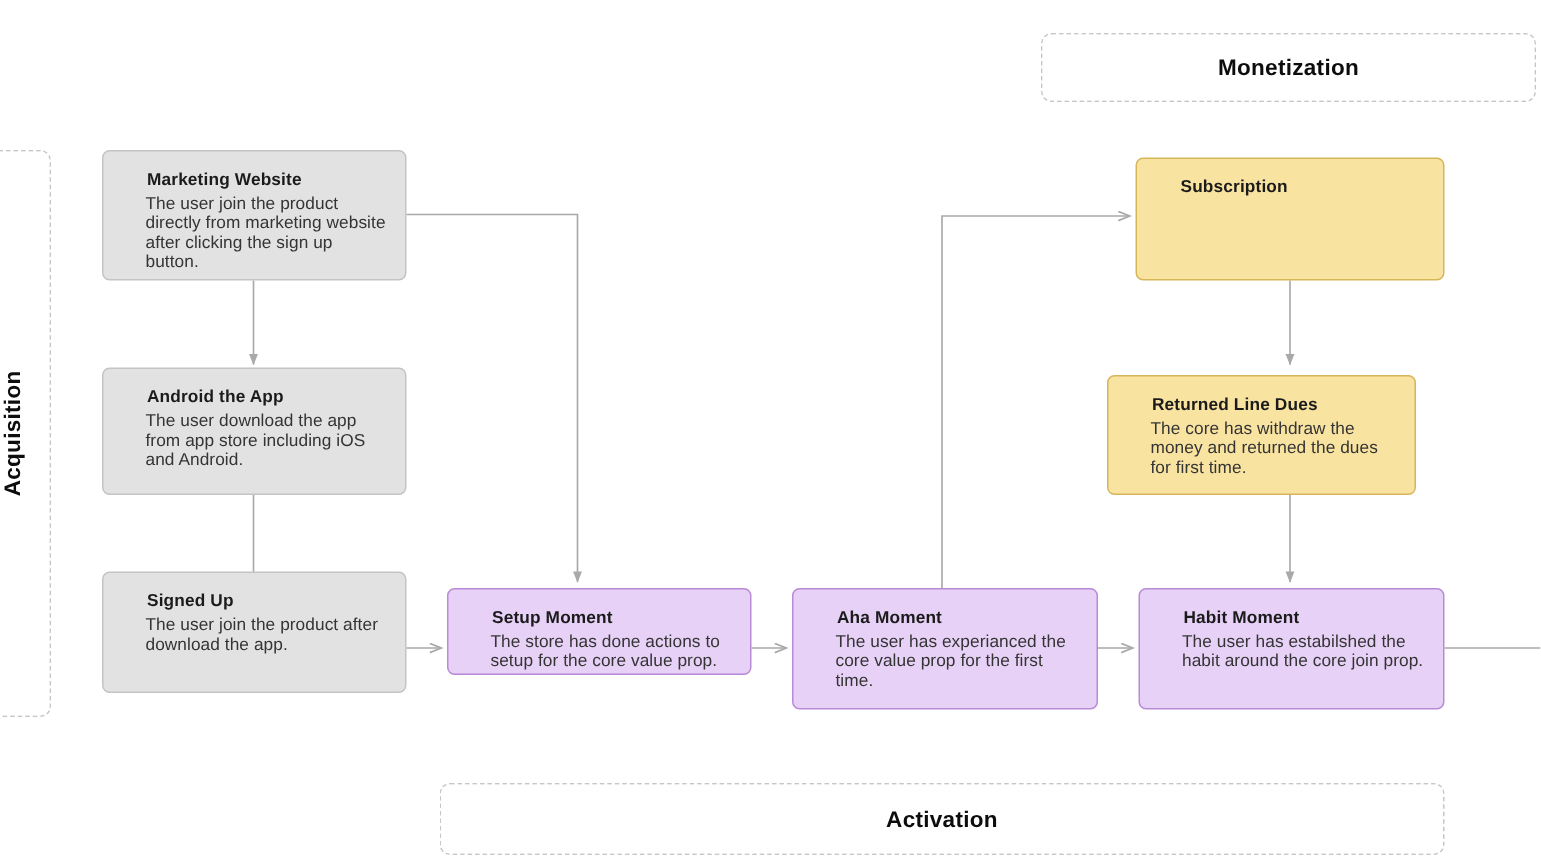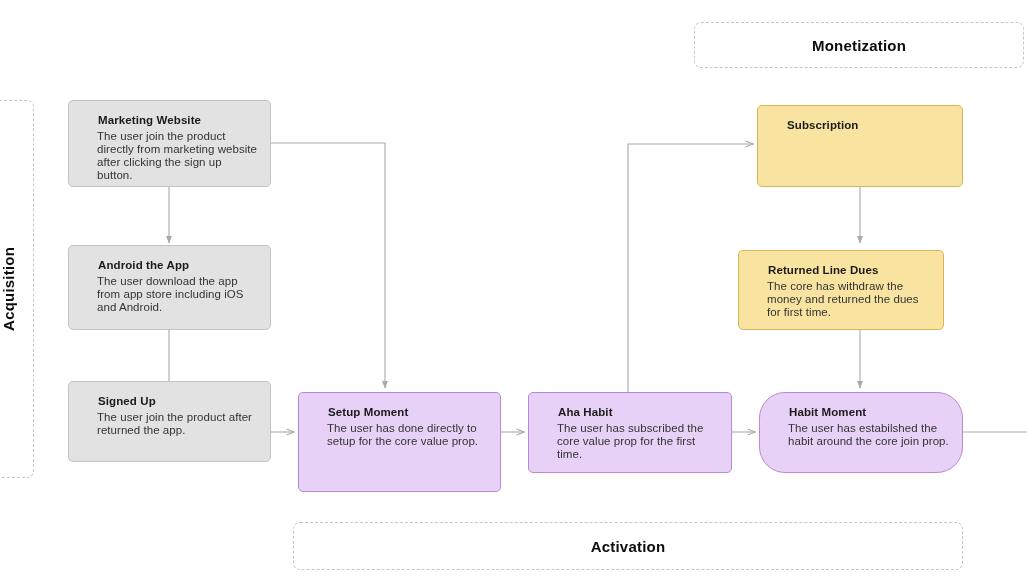--- a/index.html
+++ b/index.html
@@ -127,34 +127,34 @@
     <p class="desc">The user join the product directly from marketing website after clicking the sign up button.</p>
   </div>
 
   <div class="node gray" style="left:68px; top:245px; width:203px; height:85px;">
     <p class="title">Android the App</p>
     <p class="desc">The user download the app from app store including iOS and Android.</p>
   </div>
 
   <div class="node gray" style="left:68px; top:381px; width:203px; height:81px;">
     <p class="title">Signed Up</p>
-    <p class="desc">The user join the product after returned the app.</p>
+    <p class="desc">The user join the product after download the app.</p>
   </div>
 
-  <div class="node purple" style="left:298px; top:392px; width:203px; height:100px;">
+  <div class="node purple" style="left:298px; top:392px; width:203px; height:58px;">
     <p class="title">Setup Moment</p>
-    <p class="desc">The user has done directly to setup for the core value prop.</p>
+    <p class="desc">The store has done actions to setup for the core value prop.</p>
   </div>
 
   <div class="node purple" style="left:528px; top:392px; width:204px; height:81px;">
-    <p class="title">Aha Habit</p>
-    <p class="desc">The user has subscribed the core value prop for the first time.</p>
+    <p class="title">Aha Moment</p>
+    <p class="desc">The user has experianced the core value prop for the first time.</p>
   </div>
 
-  <div class="node purple" style="left:759px; top:392px; width:204px; height:81px;border-radius:26px;">
+  <div class="node purple" style="left:759px; top:392px; width:204px; height:81px;">
     <p class="title">Habit Moment</p>
     <p class="desc">The user has estabilshed the habit around the core join prop.</p>
   </div>
 
   <div class="node yellow" style="left:757px; top:105px; width:206px; height:82px;">
     <p class="title">Subscription</p>
   </div>
 
   <div class="node yellow" style="left:738px; top:250px; width:206px; height:80px;">
     <p class="title">Returned Line Dues</p>

